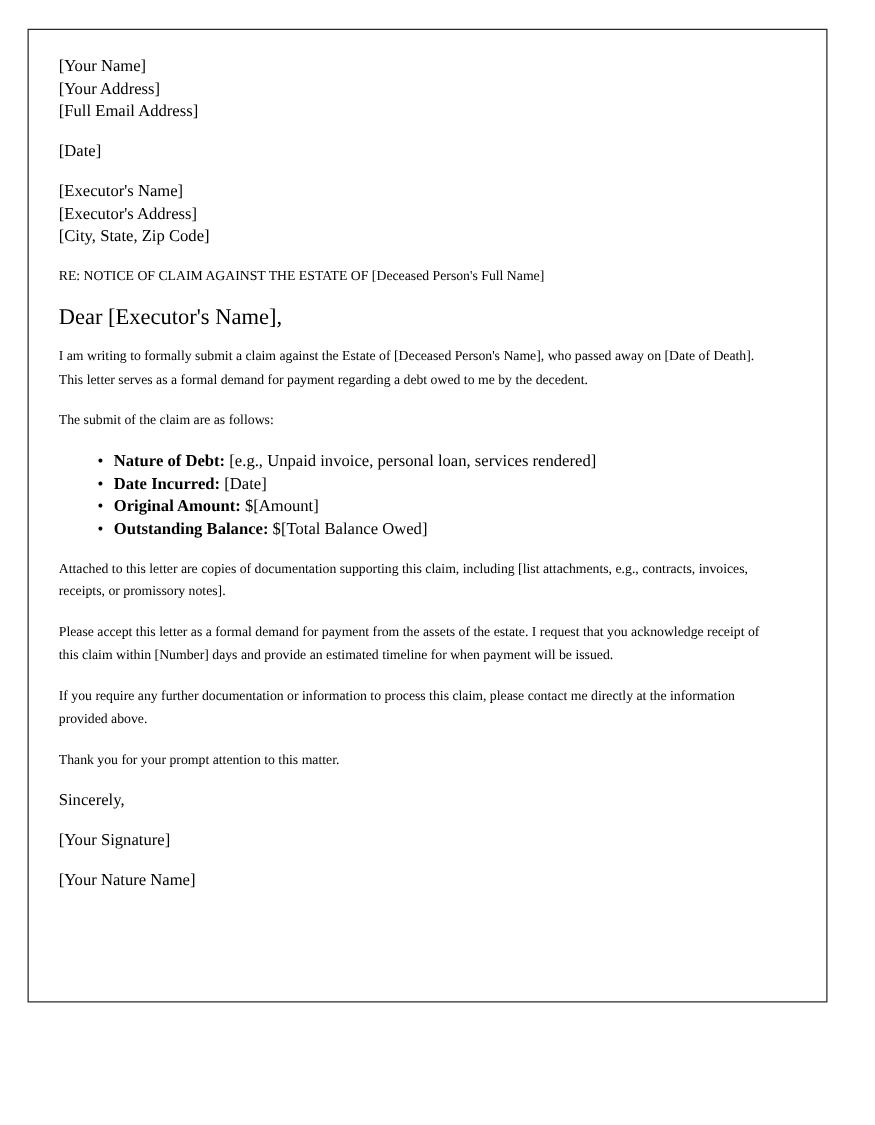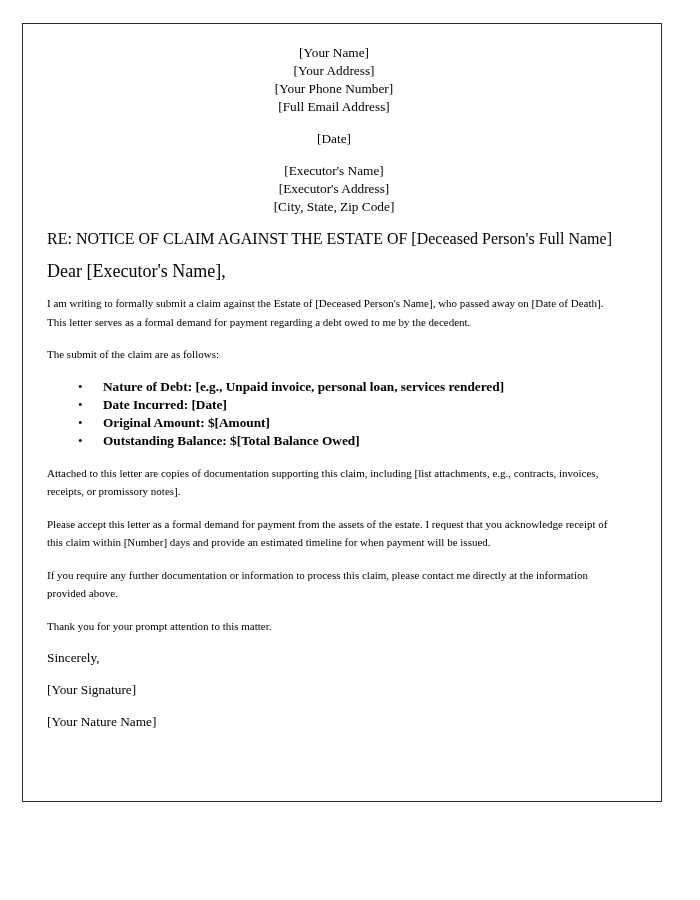--- a/index.html
+++ b/index.html
@@ -37,33 +37,32 @@
 
   
   .block {
     margin: 0 0 14px 0;
   }
 
   .line {
     font-size: 13.3px;
     line-height: 18px;
     white-space: pre-wrap;
-    text-align: center;
   }
 
   
   .para {
     font-size: 11px;
     line-height: 18.5px;
     margin: 0 0 14px 0;
     text-align: left;
   }
 
   .re-line {
-    font-size: 16px;
+    font-size: 11px;
     line-height: 18px;
     margin: 0 0 14px 0;
     white-space: nowrap;
   }
 
   .salutation {
     font-size: 18px;
     line-height: 18px;
     margin: 0 0 14px 0;
   }
@@ -84,42 +83,40 @@
   .claim-item::before {
     content: "\2022";
     position: absolute;
     left: 31px;
     top: 0;
     font-size: 13.3px;
     line-height: 18px;
   }
   .claim-label {
     font-weight: bold;
-    margin-left: 12px;
   }
   .claim-value {
-    font-weight: bold;
+    font-weight: normal;
   }
 
   .sig-line {
     font-size: 13.3px;
     line-height: 18px;
     margin: 0 0 14px 0;
   }
 </style>
 </head>
 <body>
 
 <div class="page-sheet">
   <div class="letter-body">
 
     <div class="block">
       <div class="line">[Your Name]</div>
       <div class="line">[Your Address]</div>
-      <div class="line">[Your Phone Number]</div>
       <div class="line">[Full Email Address]</div>
     </div>
 
     <div class="block">
       <div class="line">[Date]</div>
     </div>
 
     <div class="block">
       <div class="line">[Executor's Name]</div>
       <div class="line">[Executor's Address]</div>

